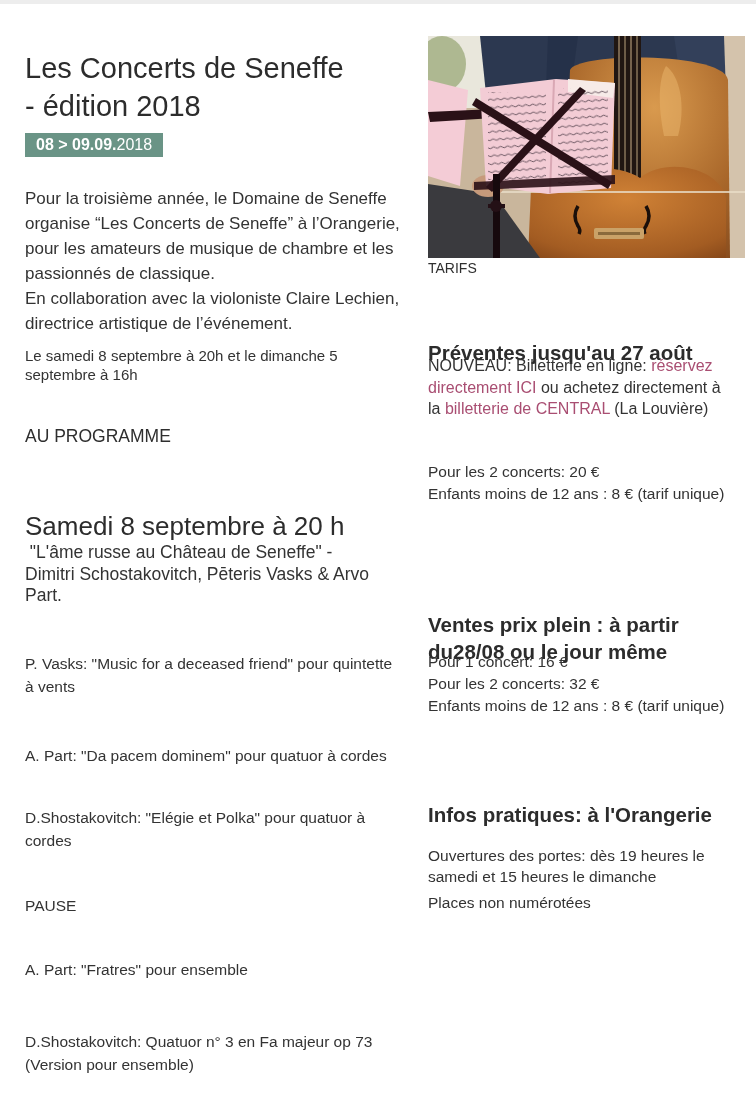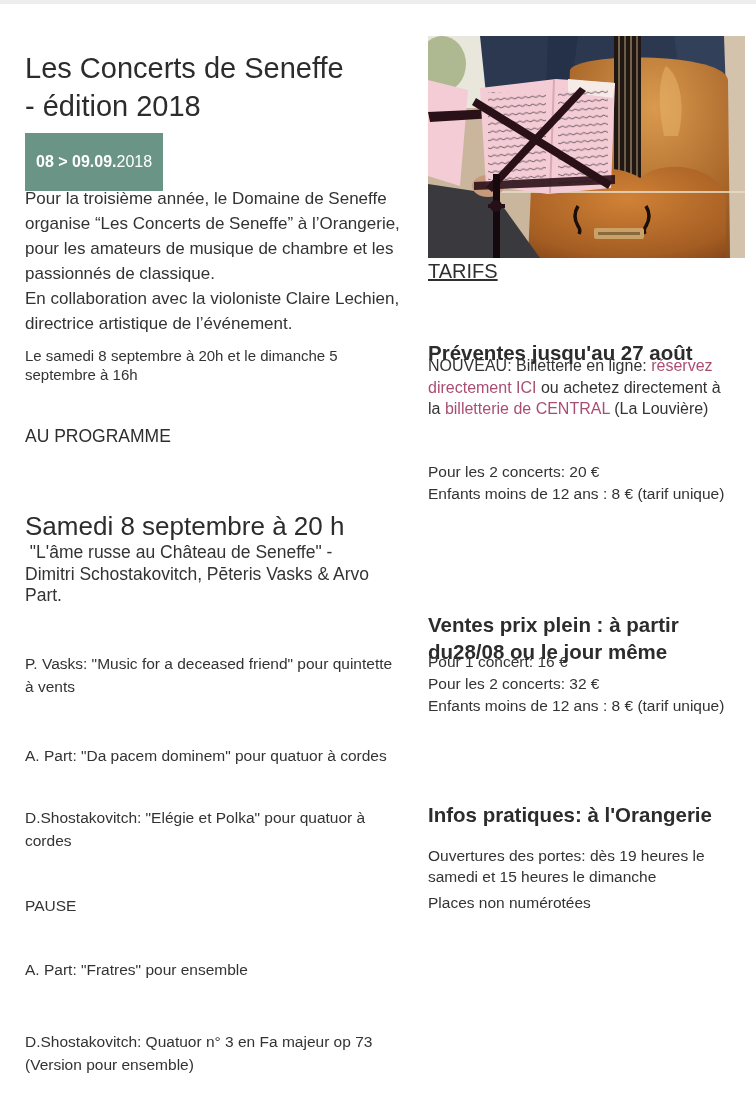--- a/index.html
+++ b/index.html
@@ -14,21 +14,21 @@
   .topstrip { position: absolute; top: 0; left: 0; width: 756px; height: 4px; background: #ededed; }
 
   
   .title {
     position: absolute; left: 25px; top: 30px; width: 380px;
     font-size: 29px; line-height: 38px; color: #2c2c2c; font-weight: 400;
   }
   .badge {
     position: absolute; left: 25px; top: 133px;
     background: #6a9486; color: #ffffff;
-    font-size: 16px; line-height: 20px; padding: 19px 11px;
+    font-size: 16px; line-height: 20px; padding: 2px 11px;
     white-space: nowrap;
   }
   .badge .bold { font-weight: bold; }
   .intro {
     position: absolute; left: 25px; top: 186px; width: 376px;
     font-size: 17px; line-height: 25px;
   }
   .schedule-note {
     position: absolute; left: 25px; top: 346px; width: 340px;
     font-size: 15px; line-height: 19px;
@@ -56,21 +56,21 @@
   .pi-4 { top: 958px; }
   .pi-5 { top: 1030px; }
 
   
   .photo {
     position: absolute; left: 428px; top: 36px; width: 317px; height: 222px;
     overflow: hidden; background: #c9b69c;
   }
   .tarifs-label {
     position: absolute; left: 428px; top: 260px;
-    font-size: 20px; color: #2f2f2f; text-decoration: underline;
+    font-size: 14px; color: #2f2f2f;
   }
   .right-heading {
     font-size: 20.5px; line-height: 27px; color: #2c2c2c; font-weight: 700;
     position: absolute; left: 428px;
   }
   .prev-heading { top: 318px; width: 310px; }
   .prev-par {
     position: absolute; left: 428px; top: 355px; width: 302px;
     font-size: 16px; line-height: 21.5px;
   }

